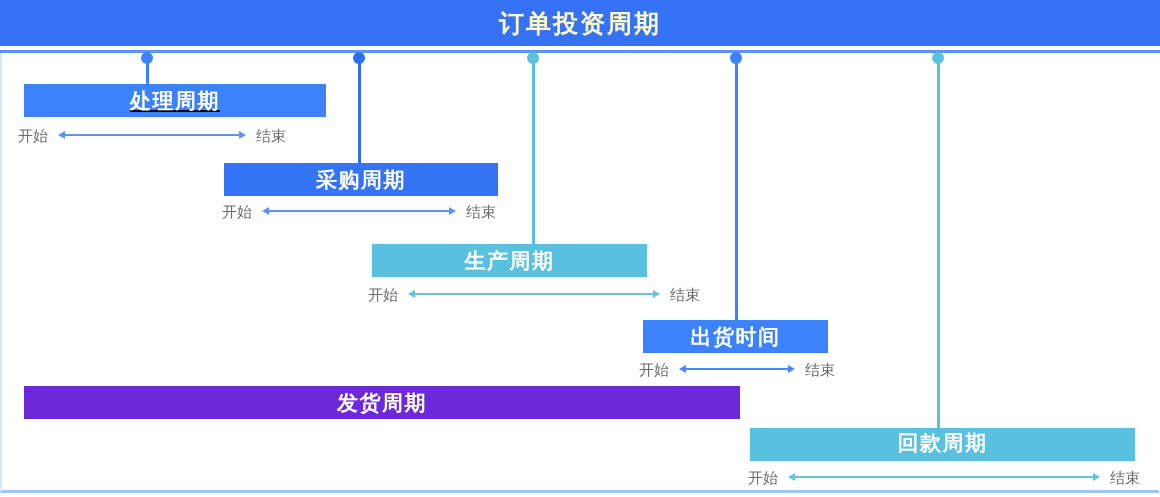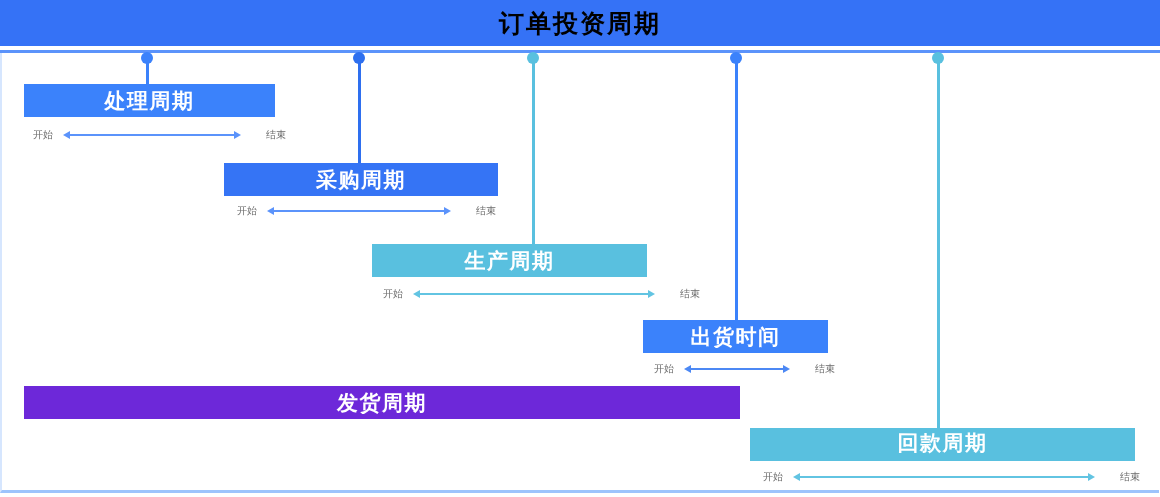--- a/index.html
+++ b/index.html
@@ -25,21 +25,21 @@
     left: 0;
     top: 0;
     width: 1160px;
     height: 46px;
     background: #3572F6;
     display: flex;
     align-items: center;
     justify-content: center;
   }
   .title-text {
-    color: #000000;
+    color: #fef9c3;
     font-size: 25px;
     font-weight: bold;
     letter-spacing: 2px;
     line-height: 1;
   }
 
   
   .axis-rule {
     position: absolute;
     left: 0;
@@ -100,25 +100,24 @@
   
   .range-row {
     position: absolute;
     height: 22px;
     display: flex;
     align-items: center;
     box-sizing: border-box;
   }
   .range-label {
     color: #6B6B6B;
-    font-size: 10px;
+    font-size: 15px;
     line-height: 1;
     white-space: nowrap;
     flex: 0 0 auto;
-    margin-left: 15px;
   }
   .range-arrow {
     position: relative;
     flex: 1 1 auto;
     height: 12px;
     margin: 0 10px;
   }
   .range-arrow .shaft {
     position: absolute;
     left: 6px;
@@ -167,21 +166,21 @@
         <div class="stem" style="background: rgb(59, 130, 251); height: 269px;"></div>
         <div class="dot" style="background: rgb(59, 130, 251);"></div>
       </div>
       <div class="marker" style="left: 938px;">
         <div class="stem" style="background: rgb(89, 192, 223); height: 377px;"></div>
         <div class="dot" style="background: rgb(89, 192, 223);"></div>
       </div>
     </div>
 
   <div id="bars-layer">
-      <div class="bar" style="left: 24px; top: 84px; width: 251px; background: rgb(59, 130, 251);">
+      <div class="bar" style="left: 24px; top: 84px; width: 302px; background: rgb(59, 130, 251); text-decoration: underline;">
         <div class="bar-label">处理周期</div>
       </div>
       <div class="range-row" style="left: 18px; top: 124px; width: 268px;">
         <span class="range-label">开始</span>
         <span class="range-arrow">
           <span class="shaft" style="background: rgb(91, 147, 251);"></span>
           <span class="head left" style="border-right: 7px solid rgb(91, 147, 251);"></span>
           <span class="head right" style="border-left: 7px solid rgb(91, 147, 251);"></span>
         </span>
         <span class="range-label">结束</span>

